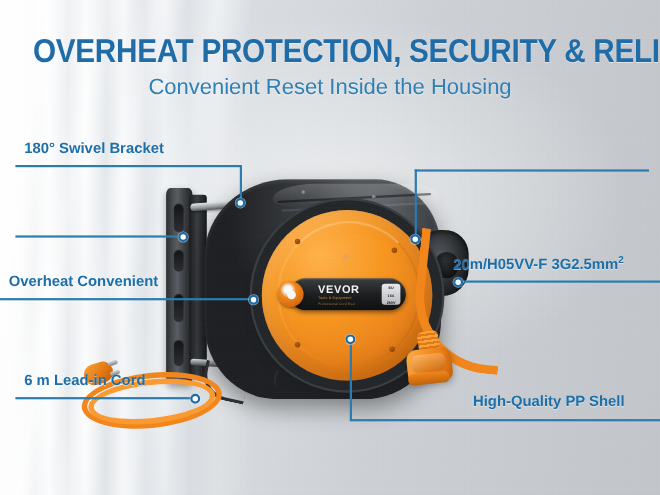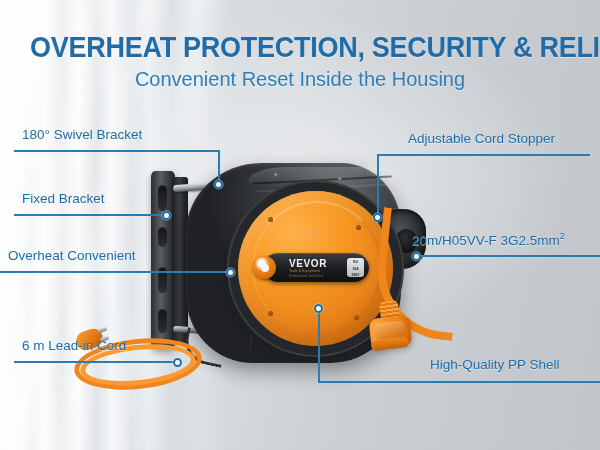--- a/index.html
+++ b/index.html
@@ -46,21 +46,21 @@
     color:#1f6ca8;white-space:nowrap;transform:scaleX(.90);
     text-shadow:0 1px 0 rgba(255,255,255,.45);
   }
   #subtitle{
     position:absolute;left:0;right:0;top:68px;text-align:center;
     font-size:20px;color:#2e7fb4;font-weight:normal;
     text-shadow:0 1px 0 rgba(255,255,255,.45);
   }
   
   .label{
-    position:absolute;font-weight:normal;font-size:13.5px;color:#1c6ea9;
+    position:absolute;font-weight:bold;font-size:13.5px;color:#1c6ea9;
     white-space:nowrap;line-height:1;
     text-shadow:0 1px 0 rgba(255,255,255,.5);
   }
   .label.right{text-align:right;}
   .rule{position:absolute;height:2px;background:#2a7cb0;}
   .lead{position:absolute;background:#2a7cb0;}
   .lead.v{width:1.6px;}
   .dot{
     position:absolute;width:9px;height:9px;border-radius:50%;
     background:#ffffff;border:2.6px solid #1b6ba6;box-sizing:border-box;
@@ -326,33 +326,31 @@
       <div class="pin" style="left:22px;top:2px;transform:rotate(-18deg);"></div>
       <div class="pin" style="left:24px;top:11px;transform:rotate(-18deg);"></div>
     </div>
   </div>
 
   <div class="label" style="left:22px;top:128px;">180° Swivel Bracket</div>
   <div class="rule" style="left:14px;top:150px;width:205px;"></div>
   <div class="lead v" style="left:218px;top:150px;height:35px;"></div>
   <div class="dot" style="left:213.5px;top:180px;"></div>
 
-  <div class="label" style="left:22px;top:192px;">Fixed Bracket</div>
   <div class="rule" style="left:14px;top:214px;width:152px;"></div>
   <div class="dot" style="left:162px;top:210.5px;"></div>
 
   <div class="label" style="left:8px;top:249px;">Overheat Convenient</div>
   <div class="rule" style="left:0px;top:271px;width:228px;"></div>
   <div class="dot" style="left:226px;top:267.5px;"></div>
 
   <div class="label" style="left:22px;top:339px;">6 m Lead-in Cord</div>
   <div class="rule" style="left:14px;top:361px;width:163px;"></div>
   <div class="dot" style="left:173px;top:357.5px;"></div>
 
-  <div class="label right" style="left:408px;top:132px;">Adjustable Cord Stopper</div>
   <div class="rule" style="left:377px;top:154px;width:213px;"></div>
   <div class="lead v" style="left:377px;top:154px;height:63px;"></div>
   <div class="dot" style="left:373px;top:212.5px;"></div>
 
   <div class="label" style="left:412px;top:232px;"><span>20m/H05VV-F 3G2.5mm</span><span class="sup">2</span></div>
   <div class="rule" style="left:417px;top:255px;width:183px;"></div>
   <div class="dot" style="left:412px;top:251.5px;"></div>
 
   <div class="label" style="left:430px;top:358px;">High-Quality PP Shell</div>
   <div class="rule" style="left:318px;top:381px;width:282px;"></div>

